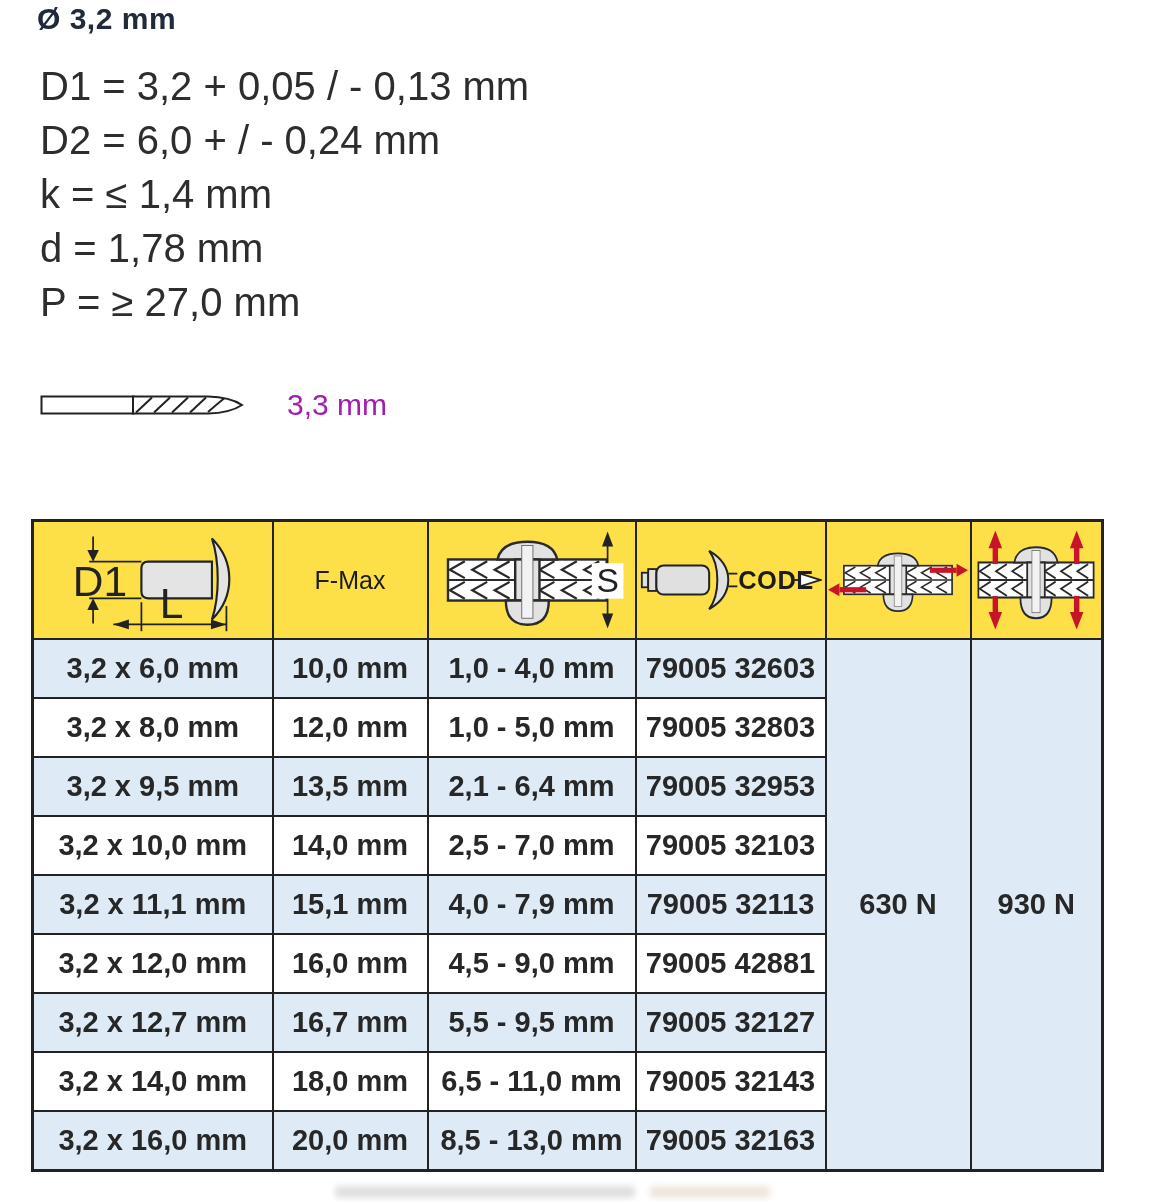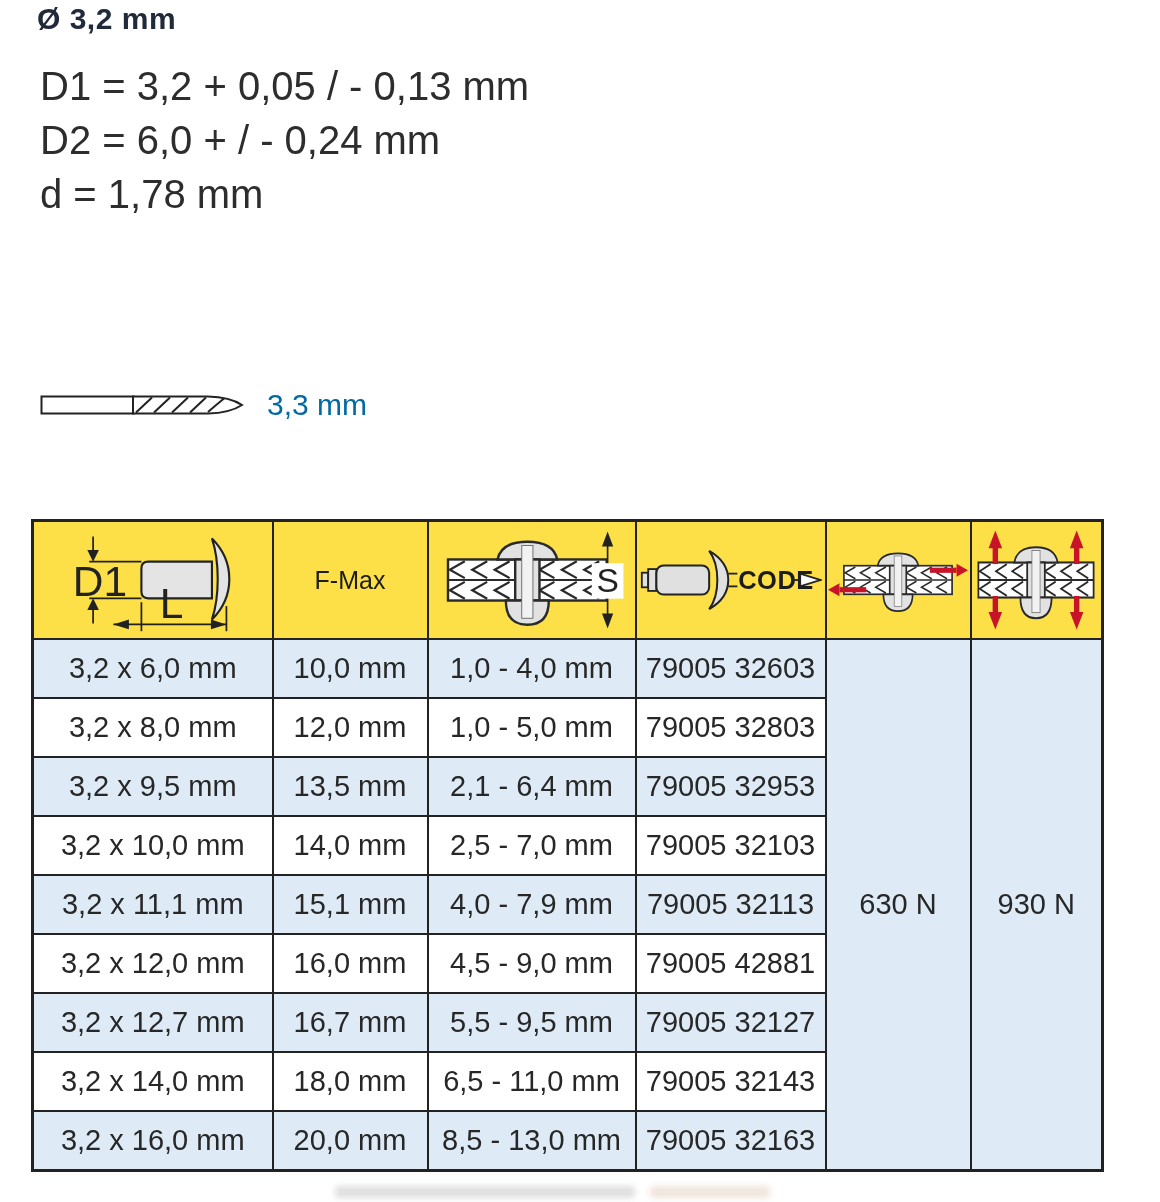--- a/index.html
+++ b/index.html
@@ -17,34 +17,34 @@
   }
   .specs { position:absolute; left:40px; top:59px; }
   .spec-line {
     height:54px; display:flex; align-items:center;
     font-size:40px; color:#2d2d2d; white-space:pre;
   }
   .drill-row {
     position:absolute; left:40px; top:388px;
     display:flex; align-items:center; gap:22px;
   }
-  .drill-label { font-size:30px; color:#0369a1; }
+  .drill-label { font-size:30px; color:#a21caf;margin-left:20px; }
 
   table.rivet-table {
     position:absolute; left:31px; top:519px;
     border-collapse:collapse; table-layout:fixed;
     border:3px solid #222222;
   }
   .rivet-table th, .rivet-table td {
     border:2px solid #222222; padding:0;
   }
   .rivet-table thead th { height:116px; background:#fde047; }
   .rivet-table tbody td {
     height:57px; text-align:center; vertical-align:middle;
-    font-size:29px; color:#272727; font-weight:400;
+    font-size:29px; color:#272727; font-weight:700;
   }
   .rivet-table tbody tr:nth-child(odd) td { background:#deebf7; }
   .rivet-table td.strength { background:#deebf7; }
   .fmax-label { font-size:25px; color:#1c1c1c; font-weight:400; text-align:center; }
   .icon-wrap { display:flex; align-items:center; justify-content:center; width:100%; height:100%; }
   svg text { font-family:"Liberation Sans", sans-serif; }
   .smudge {
     position:absolute; left:335px; top:1186px; width:300px; height:12px;
     background:rgba(95,95,100,0.20); filter:blur(3px); border-radius:4px;
   }
@@ -71,21 +71,23 @@
       <rect x="94" y="23" width="12" height="78" fill="#f2f2f2" stroke="#6a6a6a" stroke-width="1"></rect>
     </g>
   </defs>
 </svg>
 
 <div class="page-title">Ø 3,2 mm</div>
 
 <div class="specs">
   <div class="spec-line">D1 = 3,2 + 0,05 / - 0,13 mm</div>
   <div class="spec-line">D2 = 6,0 + / - 0,24 mm</div>
+  <div class="spec-line">k = ≤ 1,4 mm</div>
   <div class="spec-line">d = 1,78 mm</div>
+  <div class="spec-line">P = ≥ 27,0 mm</div>
 </div>
 
 <div class="drill-row">
   <svg width="205" height="28" viewBox="0 0 205 28">
     <rect x="1.5" y="5.5" width="92" height="17" fill="#ffffff" stroke="#222222" stroke-width="2"></rect>
     <path d="M93,5.5 L168,5.5 Q190,6 202,14 Q190,22 168,22.5 L93,22.5 Z" fill="#ffffff" stroke="#222222" stroke-width="2"></path>
     <path d="M96,21.5 Q104,14 112,6.5 M114,21.5 Q122,14 130,6.5 M132,21.5 Q140,14 148,6.5 M150,21.5 Q158,14 166,6.5 M168,21 Q176,14 184,7.5" fill="none" stroke="#222222" stroke-width="2"></path>
   </svg>
   <span class="drill-label">3,3 mm</span>
 </div>

